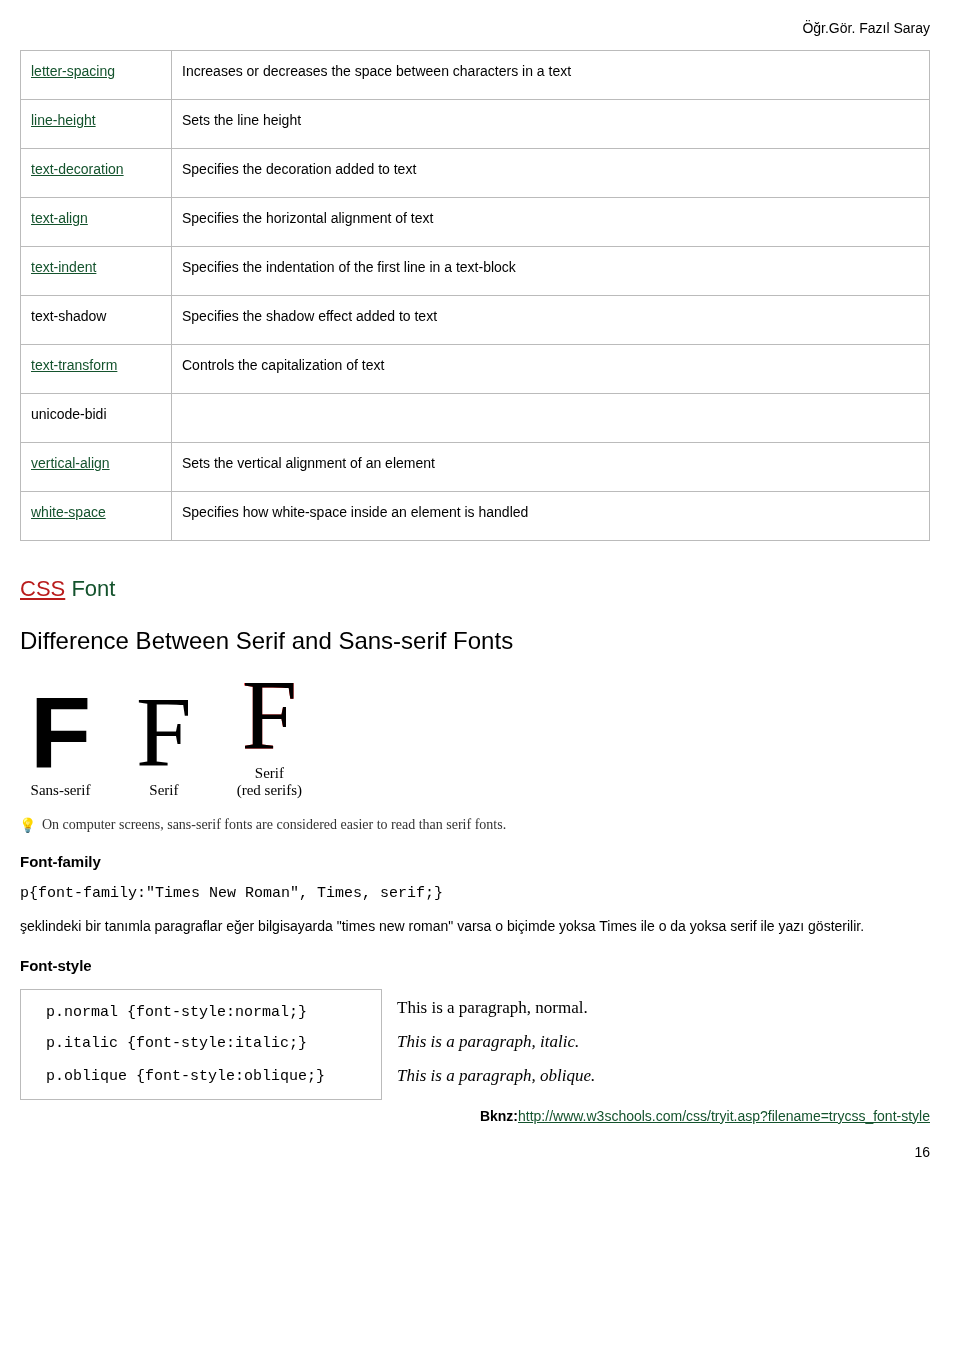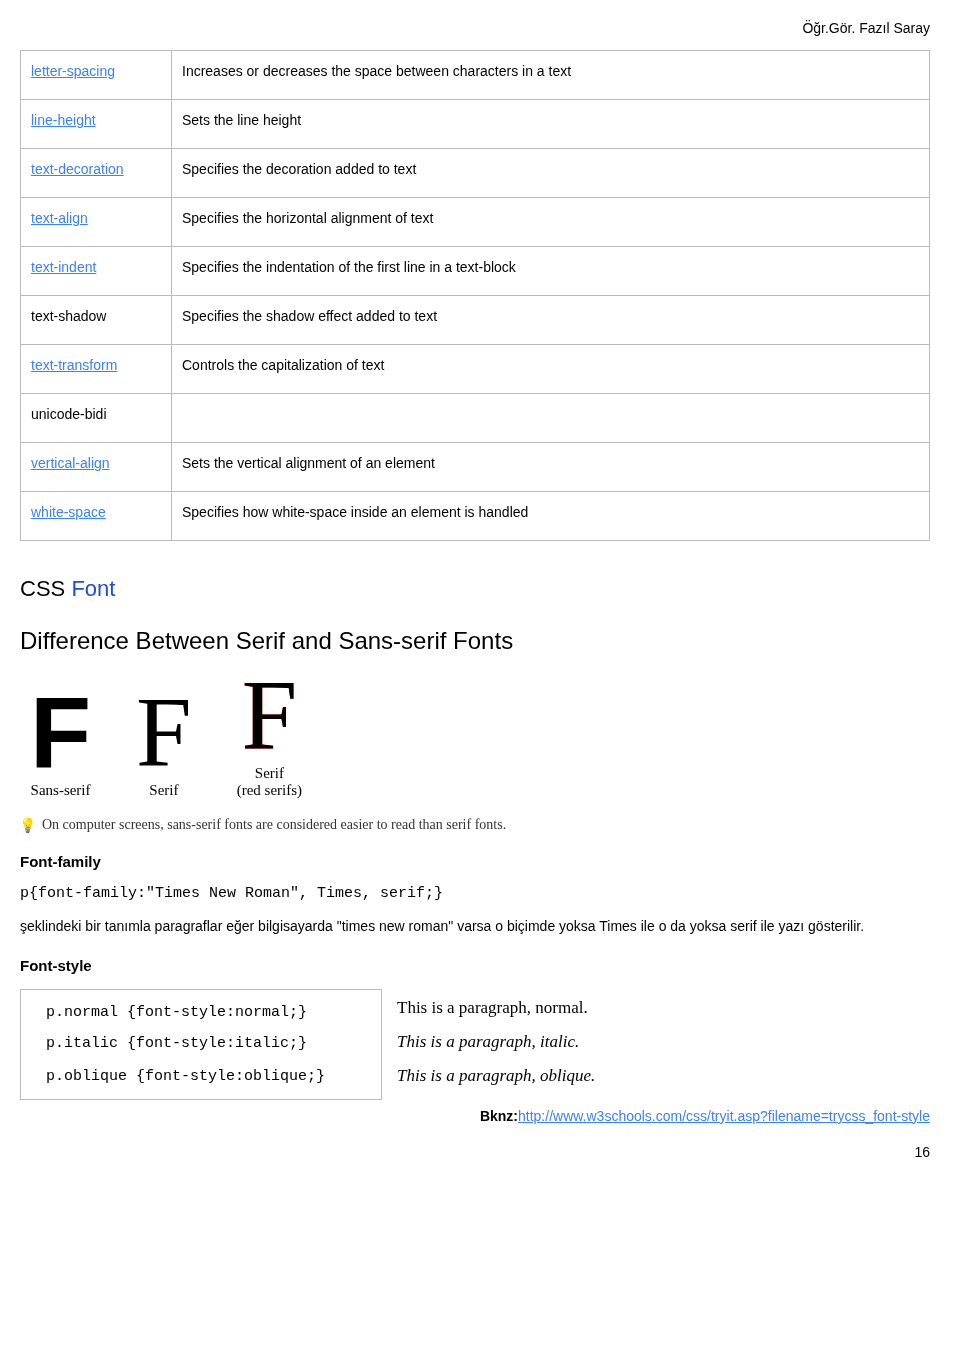--- a/index.html
+++ b/index.html
@@ -23,24 +23,24 @@
   }
   table.css-props td {
     border: 1px solid #bbb;
     padding: 12px 10px 20px 10px;
     vertical-align: top;
     font-size: 14px;
   }
   table.css-props td.prop {
     width: 130px;
   }
-  a.link { color: #3b82f6; text-decoration: underline; }
+  a.link { color: #14532d; text-decoration: underline; }
   .h-css { font-size: 22px; margin-top: 35px; margin-bottom: 25px; }
-  .h-css .css { color: #000000; }
-  .h-css .font { color: #1d4ed8; }
+  .h-css .css { color: #b91c1c; text-decoration: underline; }
+  .h-css .font { color: #14532d; }
   .serif-diff {
     font-family: Liberation Sans, sans-serif;
     font-size: 24px;
     margin-top: 25px;
     margin-bottom: 10px;
   }
   .font-specimens {
     display: flex;
     gap: 45px;
     align-items: flex-end;

